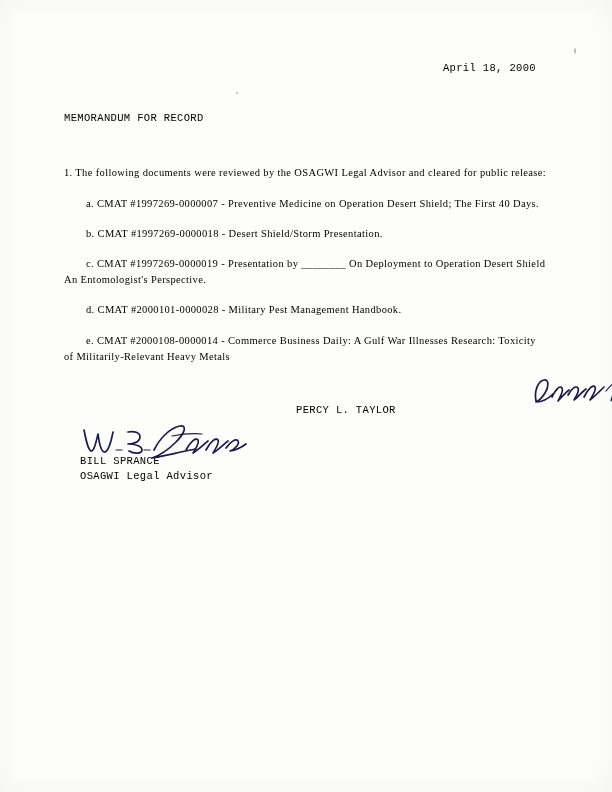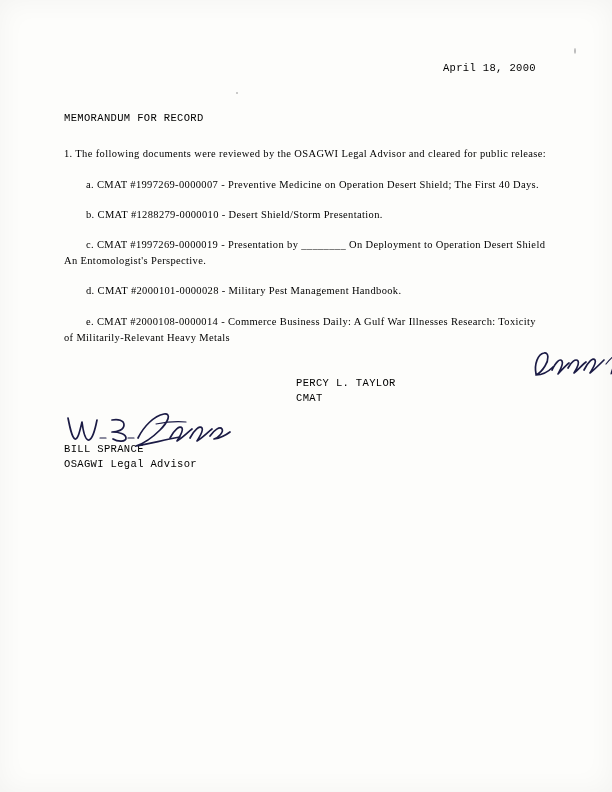--- a/index.html
+++ b/index.html
@@ -38,44 +38,44 @@
     font-size: 10.5px;
     line-height: 16.2px;
     letter-spacing: 0.35px;
   }
   .date-line {
     text-align: right;
     padding-right: 12px;
     margin-bottom: 34px;
   }
   .subject {
-    margin-bottom: 20px;
+    margin-bottom: 39px;
   }
   .para {
     margin-bottom: 14px;
     font-family: Liberation Serif, serif;
   }
   .para.indent {
     text-indent: 22px;
   }
   .sig-block {
     position: relative;
-    margin-top: 30px;
+    margin-top: 38px;
     margin-left: 232px;
   }
   .sig-name {
     line-height: 15px;
   }
   .sig-title {
     line-height: 15px;
   }
   .sig-block-2 {
     position: relative;
     margin-top: 36px;
-    margin-left: 0;
+    margin-left: 16px;
   }
   .scribble {
     position: absolute;
     pointer-events: none;
   }
   .scribble-1 {
     left: 232px;
     top: -36px;
   }
   .scribble-2 {
@@ -113,21 +113,21 @@
   <div class="doc">
 
     <div class="date-line">April 18, 2000</div>
 
     <div class="subject">MEMORANDUM FOR RECORD</div>
 
     <div class="para">1.  The following documents were reviewed by the OSAGWI Legal Advisor and cleared for public release:</div>
 
     <div class="para indent">a.  CMAT #1997269-0000007 - Preventive Medicine on Operation Desert Shield; The First 40 Days.</div>
 
-    <div class="para indent">b.  CMAT #1288279-0000010 - Desert Shield/Storm Presentation.</div>
+    <div class="para indent">b.  CMAT #1997269-0000018 - Desert Shield/Storm Presentation.</div>
 
     <div class="para indent">c.  CMAT #1997269-0000019 - Presentation by ________ On Deployment to Operation Desert Shield An Entomologist's Perspective.</div>
 
     <div class="para indent">d.  CMAT #2000101-0000028 - Military Pest Management Handbook.</div>
 
     <div class="para indent">e.  CMAT #2000108-0000014 - Commerce Business Daily:  A Gulf War Illnesses Research:  Toxicity of Militarily-Relevant Heavy Metals</div>
 
 
     <div class="sig-block">
       <span class="scribble scribble-1">
@@ -137,21 +137,20 @@
           <path class="ink" d="M40,28 C43,22 48,18 50,21 C52,24 47,31 46,33 C50,30 55,24 58,22"></path>
           <path class="ink" d="M56,30 C60,22 65,17 67,20 C69,23 63,31 62,33 C66,30 72,24 76,20"></path>
           <path class="ink-thin" d="M78,24 C82,19 88,14 91,12 C88,20 84,29 83,34 C86,30 90,25 94,24"></path>
           <path class="ink" d="M96,20 C92,26 89,31 92,32 C96,33 101,25 104,19 C102,26 100,32 104,33 C108,34 114,26 118,18"></path>
           <path class="ink" d="M112,10 C118,12 124,14 130,12"></path>
           <path class="ink" d="M118,20 C124,16 132,12 138,13 C132,20 126,28 124,34 C128,31 134,26 140,24 C146,22 152,22 156,24"></path>
           <path class="ink-thin" d="M128,37 C136,34 146,31 155,31"></path>
         </svg>
       </span>
       <div class="sig-name">PERCY L. TAYLOR</div>
-      <div class="sig-title">CMAT</div>
     </div>
 
     <div class="sig-block-2">
       <span class="scribble scribble-2">
         <svg width="170" height="42" viewBox="0 0 170 42" aria-hidden="true">
           <path class="ink" d="M4,10 C6,20 8,30 11,31 C14,32 16,22 18,14 C19,22 21,31 24,32 C28,33 31,22 33,12"></path>
           <path class="ink-thin" d="M36,30 L42,30"></path>
           <path class="ink" d="M48,12 C54,11 60,12 60,17 C60,22 53,24 48,24 C55,24 62,26 62,30 C62,34 54,34 49,31"></path>
           <path class="ink-thin" d="M64,30 L70,30"></path>
           <path class="ink" d="M74,30 C80,18 90,8 100,6 C108,5 104,14 96,22 C88,30 78,36 72,38 C84,36 100,32 116,29"></path>

